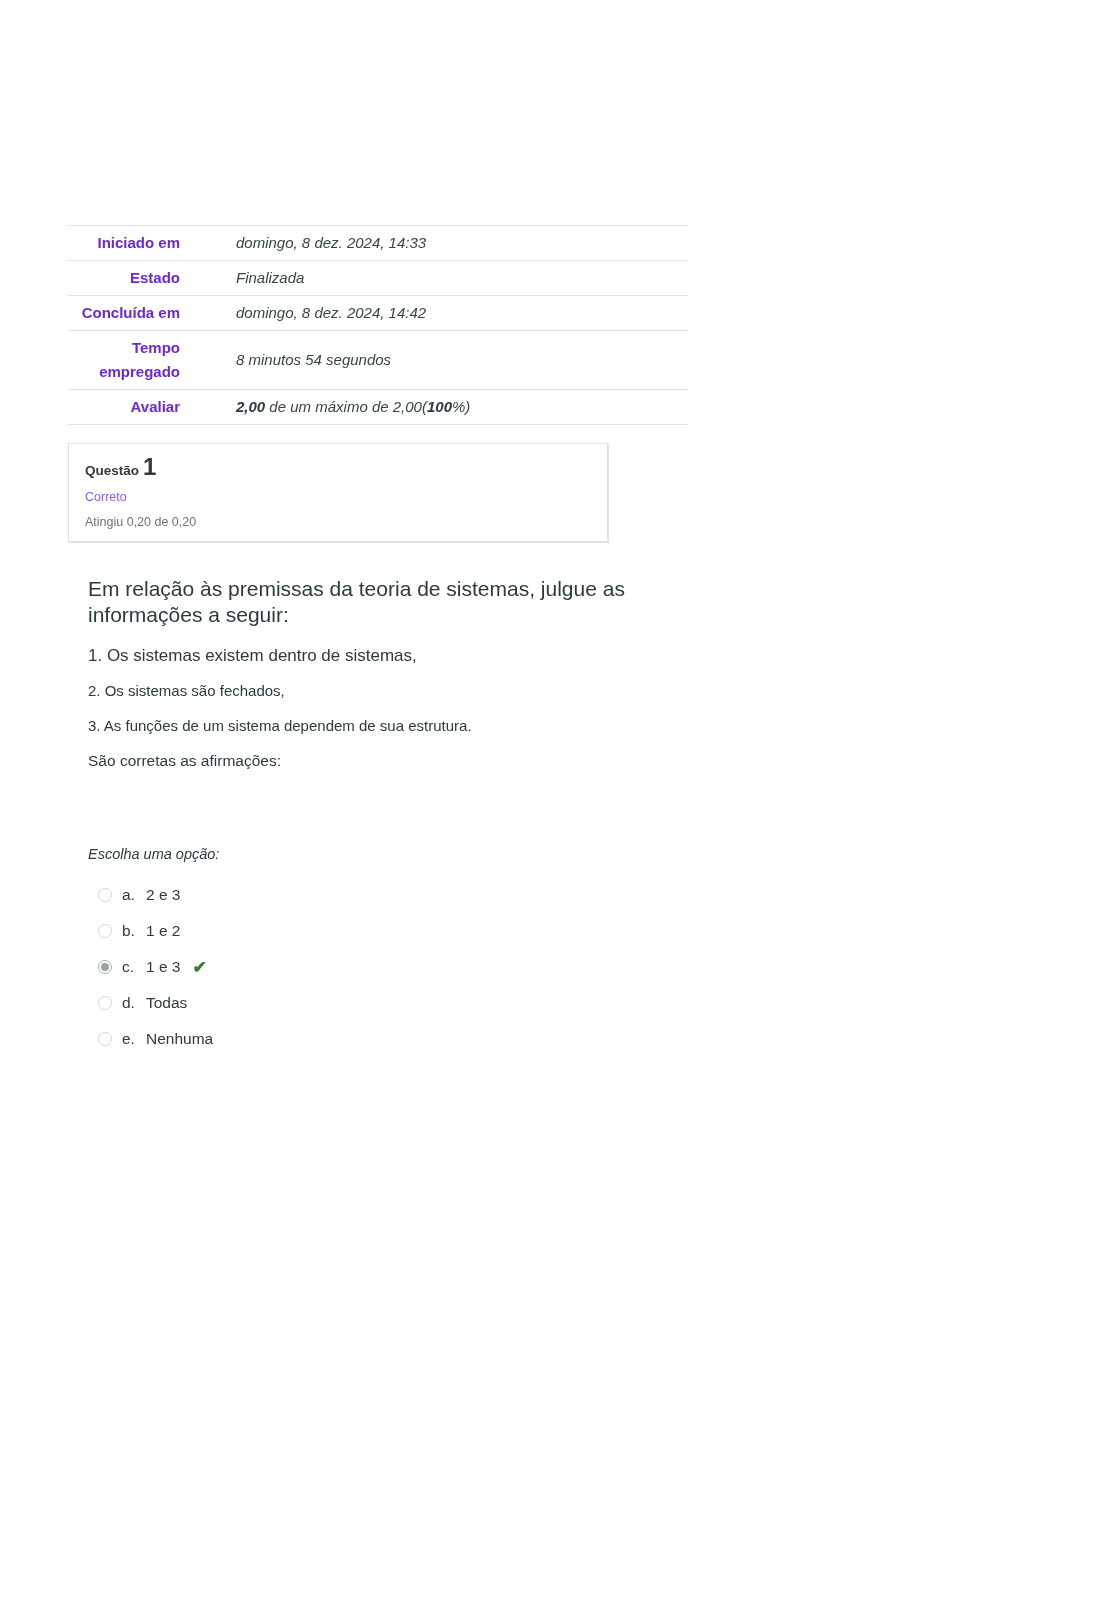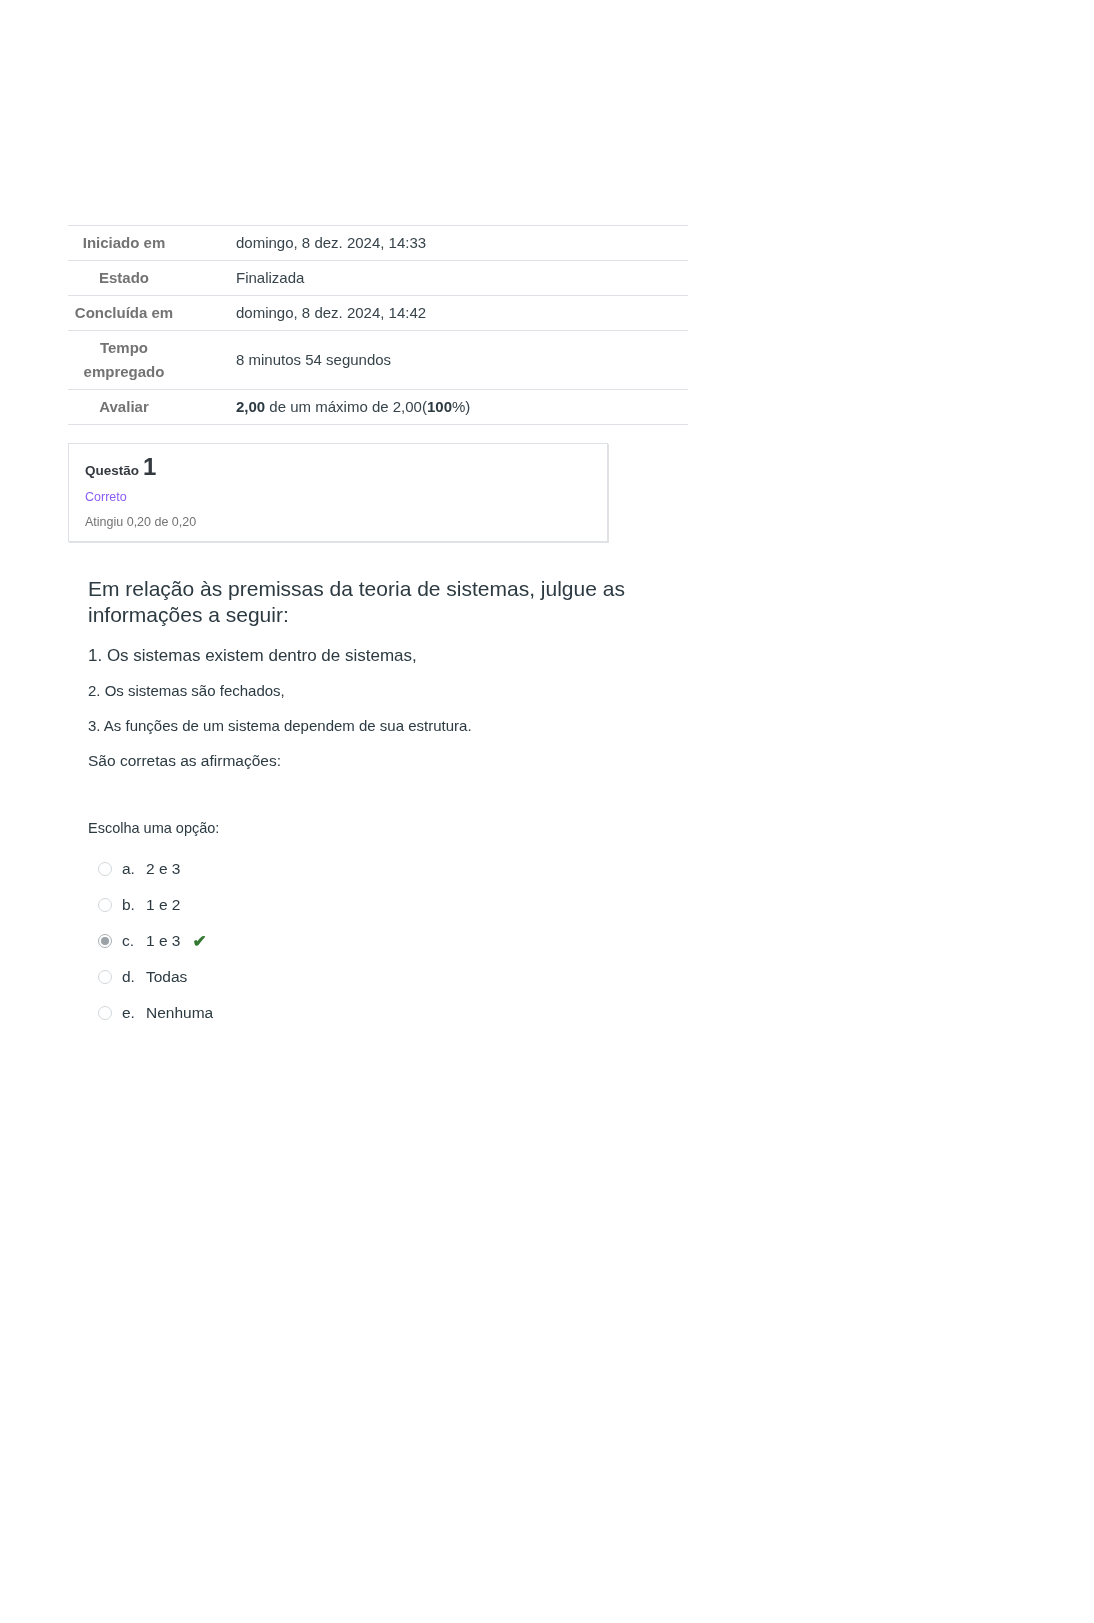--- a/index.html
+++ b/index.html
@@ -19,44 +19,44 @@
     font-size:13.5px; color:#000; }
   .pf-url { position:absolute; left:8px; top:0; }
   .pf-page { position:absolute; right:10px; top:0; }
 
   
   .content { position:absolute; top:225px; left:68px; width:646px; }
   table.summary { border-collapse:collapse; width:620px; font-size:15px; }
   table.summary tr { border-top:1px solid #dee2e6; }
   table.summary tr:last-child { border-bottom:1px solid #dee2e6; }
   table.summary th {
-    width:112px; vertical-align:top; font-weight:700;
-    padding:5px 0; color:#737373; line-height:24px;
+    width:112px; text-align:right; vertical-align:top; font-weight:700;
+    padding:5px 0; color:#6d28d9; line-height:24px;
   }
-  table.summary td { padding:5px 0 5px 56px; color:#37444b; line-height:24px; }
+  table.summary td { padding:5px 0 5px 56px; color:#37444b; line-height:24px;font-style:italic; }
   table.summary td b { color:#2c3a42; }
 
   
   .qbox {
     margin-top:18px; width:540px; border:1px solid #dee2e6;
     background:#fff; padding:10px 16px 12px 16px;
     box-shadow:1px 1px 0 rgba(130,140,150,0.25);
   }
   .qbox .qtitle { font-weight:700; color:#343a40; font-size:13.5px; line-height:26px; }
   .qbox .qnum { font-size:24px; font-weight:700; margin-left:4px; }
   .qbox .qstatus { margin-top:6px; font-size:12.5px; color:#8b5cf6; }
   .qbox .qpoints { margin-top:11px; font-size:12.5px; color:#737373; }
 
   
   .qbody { margin:34px 0 0 20px; }
   .intro { font-size:21px; line-height:26px; width:570px; }
   .statement { font-size:15px; line-height:22px; margin-top:13px; }
   .statement.first { font-size:17px; margin-top:17px; }
   .closing { font-size:15.5px; margin-top:15px; }
-  .prompt { font-size:14.5px; margin-top:50px; }
+  .prompt { font-size:14.5px; margin-top:76px;font-style:italic; }
 
   .options { margin-top:15px; }
   .option { display:flex; align-items:center; height:36px; }
   .radio {
     position:relative; width:14px; height:14px; border-radius:50%;
     border:1.5px solid #d2d7db; background:#fff; margin-left:10px; flex:0 0 14px;
     cursor:pointer;
   }
   .option.selected .radio { border-color:#a9b0b5; }
   .option.selected .radio::after {

